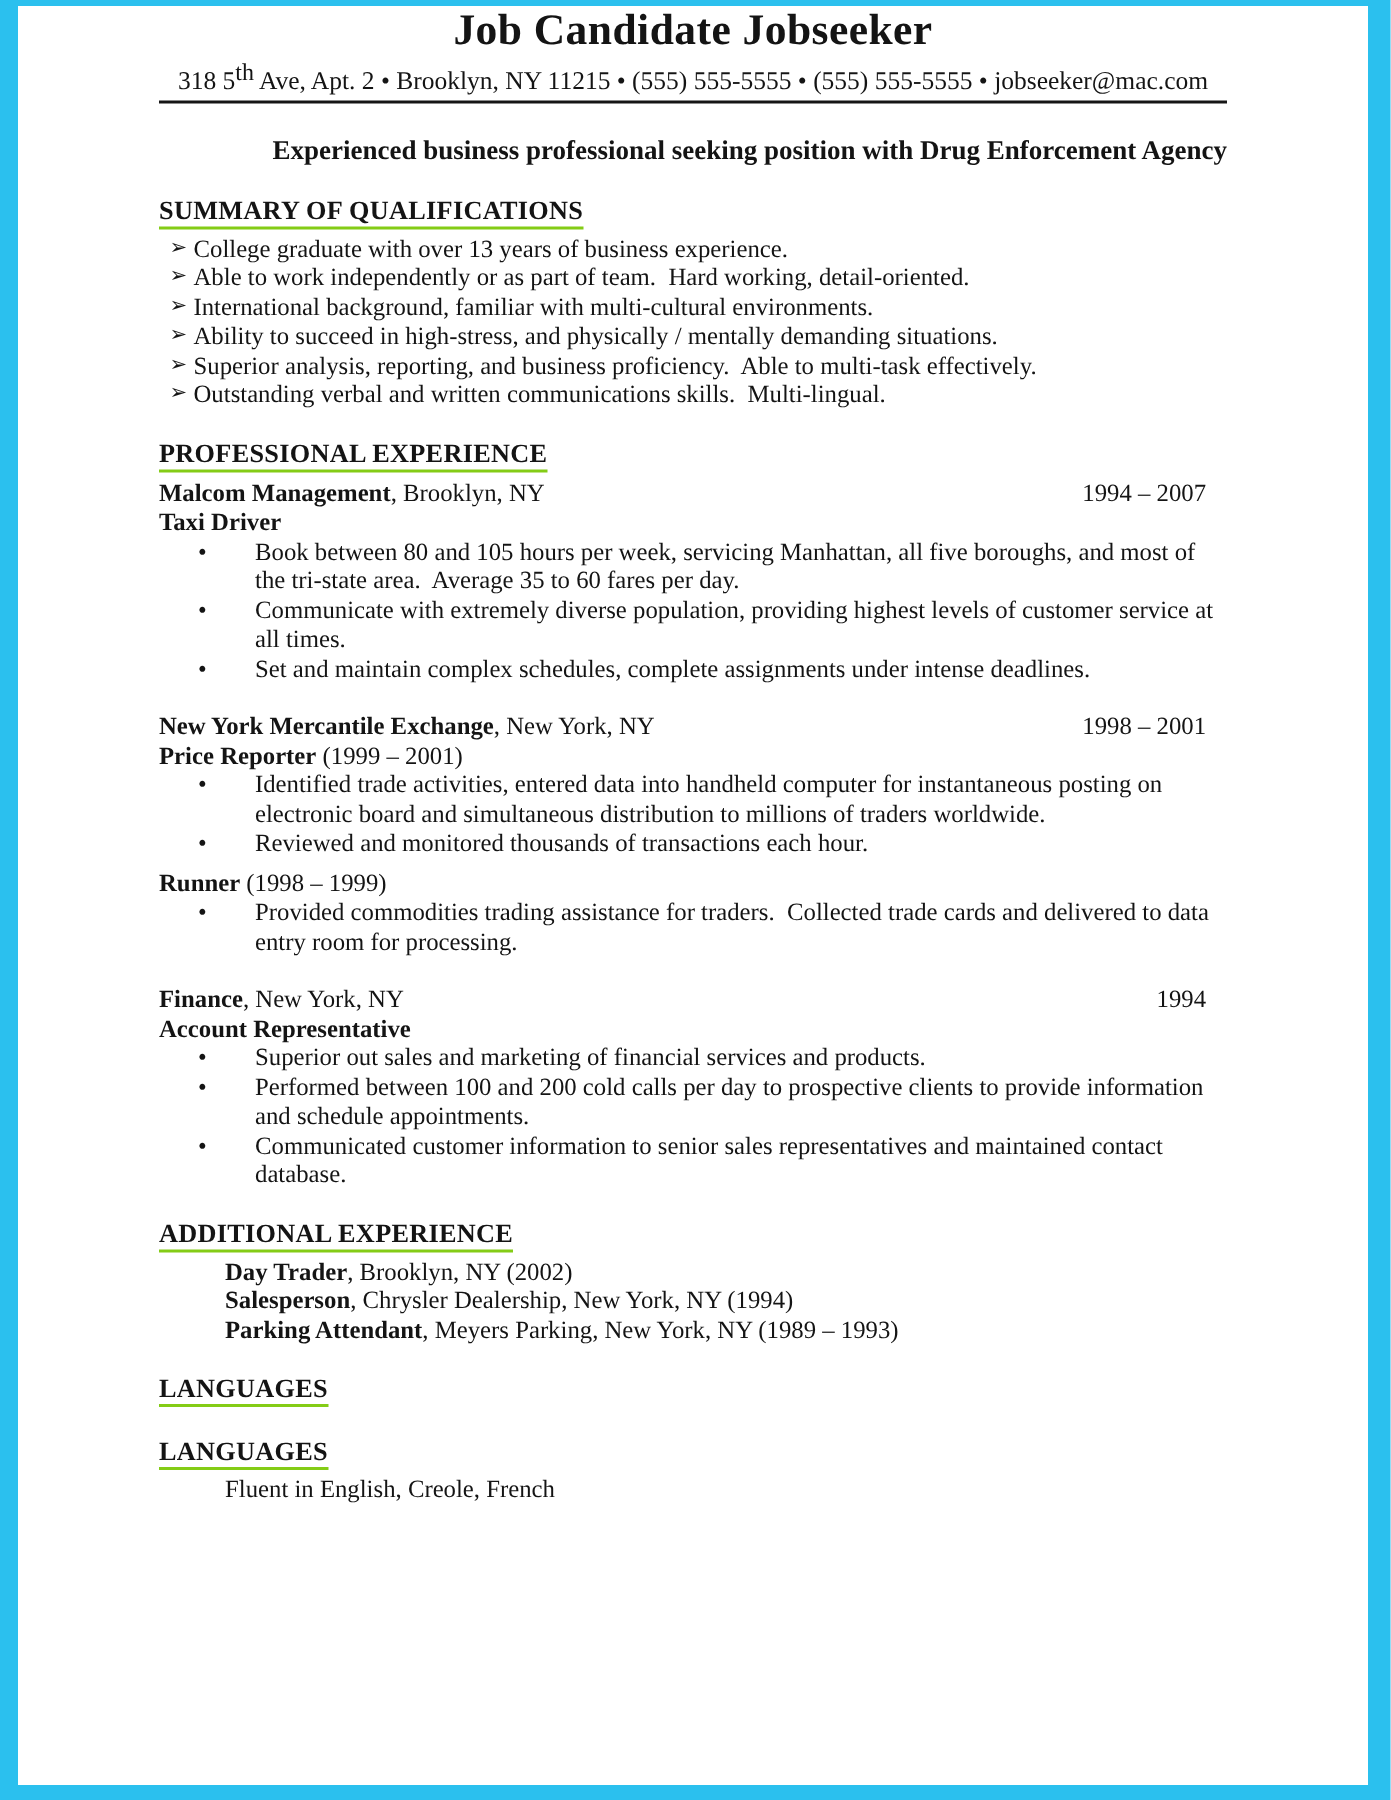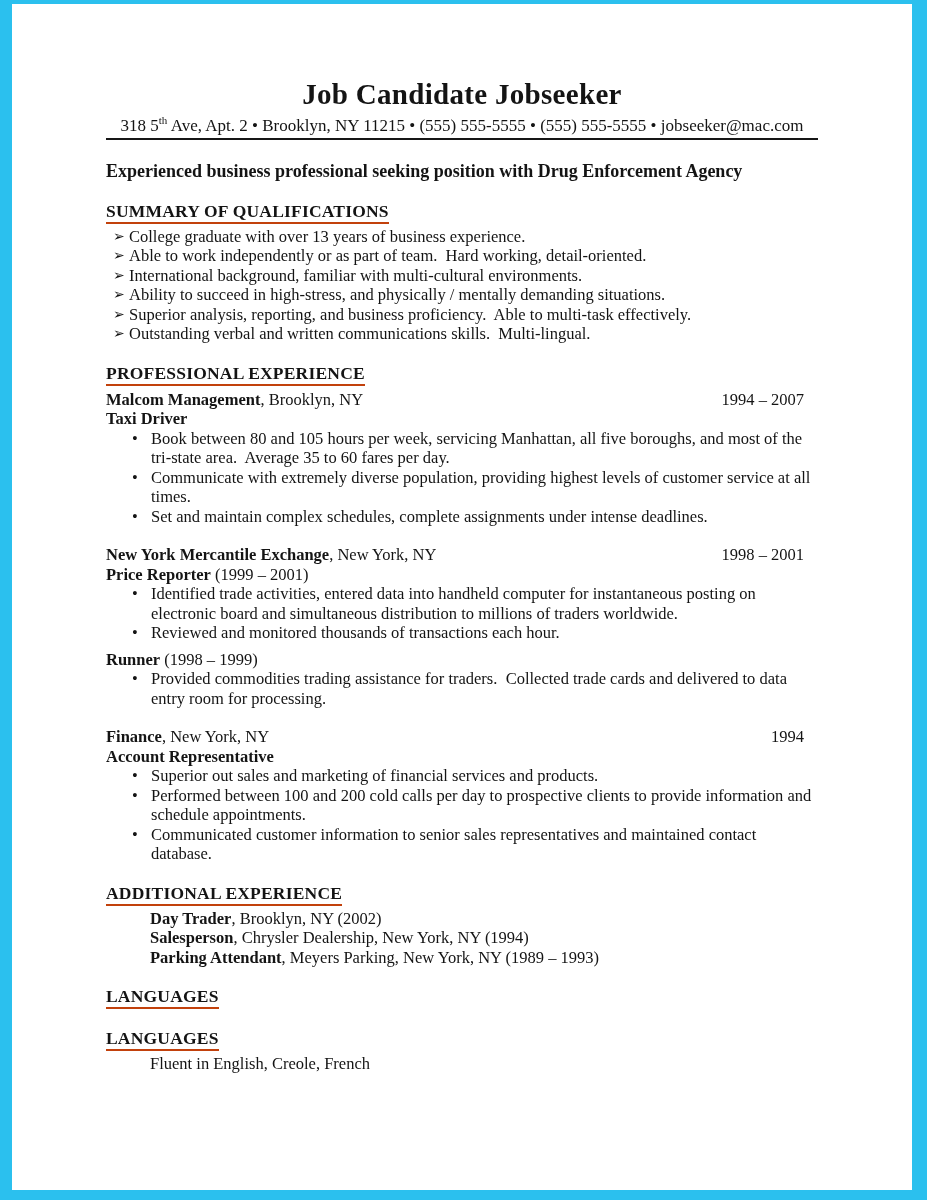--- a/index.html
+++ b/index.html
@@ -10,52 +10,52 @@
     color:#141414;
     position:relative;
     overflow:hidden;
   }
   .page {
     position:absolute; left:12px; top:4px;
     width:900px; height:1186px;
     background:#ffffff;
     box-sizing:border-box;
   }
-  .content { width:712px; margin:0 auto; padding-top:74px; }
+  .content { width:712px; margin:0 auto; }
 
   h1.name {
     margin:0; text-align:center;
     font-size:29px; font-weight:bold; letter-spacing:.3px;
   }
   .contact { text-align:center; font-size:17px; margin-top:3px; }
-  .contact sup { font-size:11px; }
+  .contact sup { font-size:16px; }
   .header-rule { border-bottom:2.5px solid #161616; margin-top:2px; }
 
   .objective {
-    margin:21px 0 0; text-align:left;
+    margin:21px 0 0; text-align:right;
     font-weight:bold; font-size:18px;
   }
 
   section { margin:0; }
   h2.sec {
     margin:19px 0 3px; font-size:17.5px; font-weight:bold; letter-spacing:.2px;
   }
-  h2.sec .u { display:inline-block; border-bottom:2px solid #c2410c; padding-bottom:0; }
+  h2.sec .u { display:inline-block; border-bottom:2px solid #84cc16; padding-bottom:0; }
 
   .body-txt { font-size:16.5px; line-height:19.5px; }
 
   ul.arrow-list, ul.dot-list { list-style:none; margin:0; padding:0; }
   ul.arrow-list li, ul.dot-list li { display:flex; }
   .amark {
     flex:0 0 23px; padding-left:7px; box-sizing:border-box;
     font-family:"DejaVu Sans",sans-serif; font-size:14px; line-height:19.5px;
   }
   .atext { flex:1; white-space:pre-wrap; }
   .dmark { flex:0 0 19px; margin-left:26px; line-height:19.5px; }
-  .dtext { flex:1; white-space:pre-wrap; }
+  .dtext { flex:1; white-space:pre-wrap;margin-left:19px; }
 
   .job { margin:4px 0 19px; }
   .job:last-child { margin-bottom:0; }
   .jobline { display:flex; justify-content:space-between; }
   .dates { margin-right:14px; }
   .bold { font-weight:bold; }
   .role { margin-top:0; }
   .role + .role { margin-top:7px; }
   .plain { white-space:pre-wrap;margin-left:44px; }
 </style>

